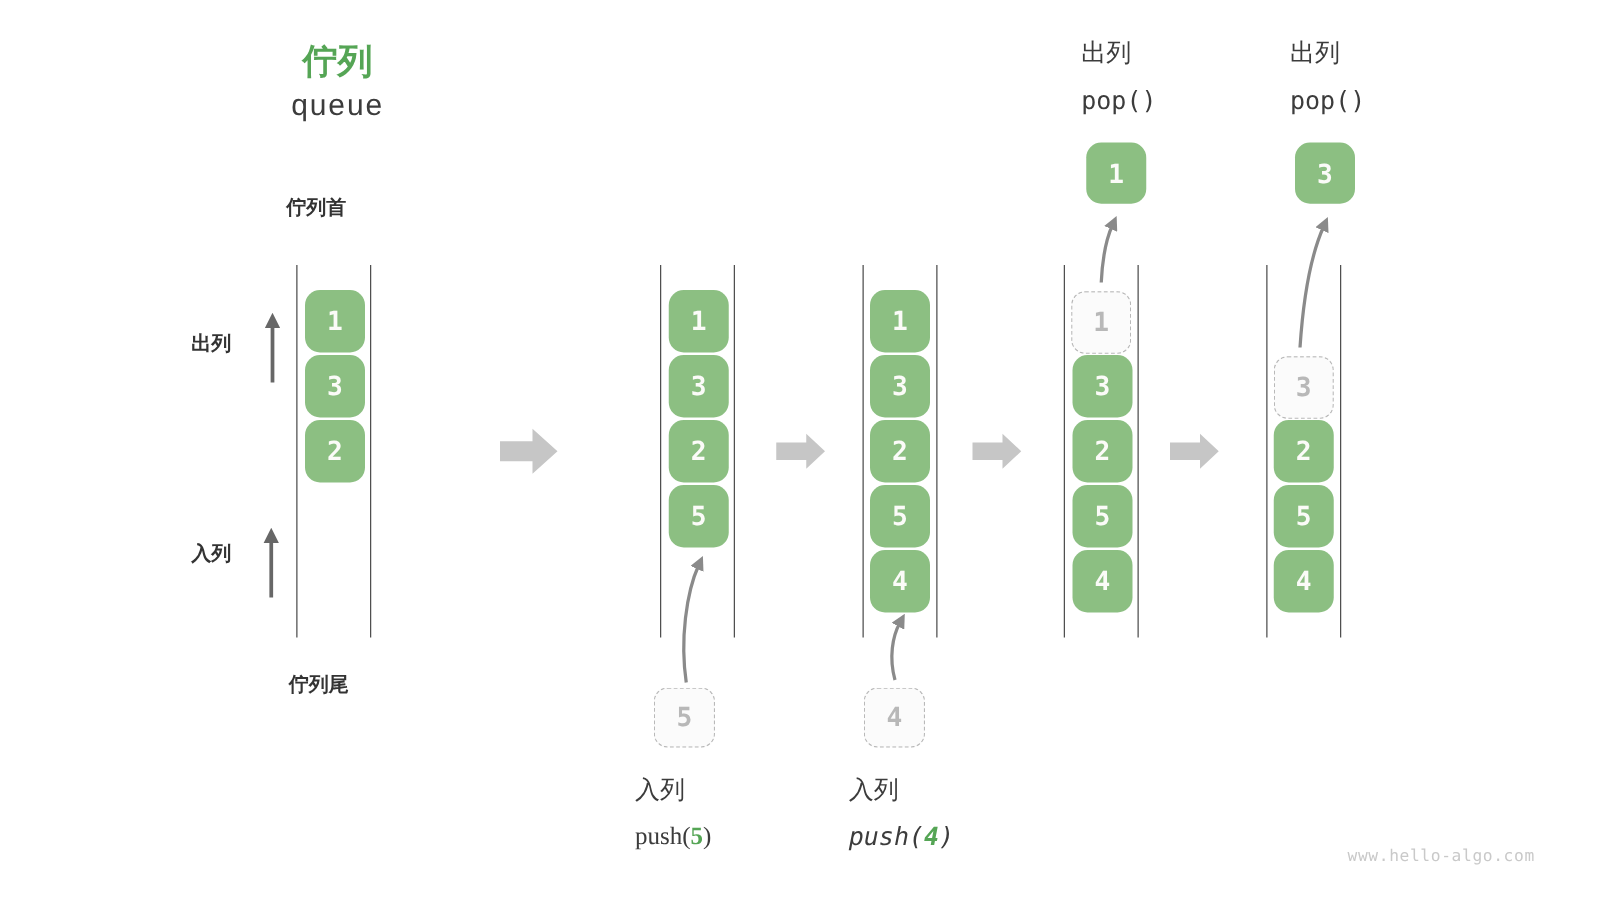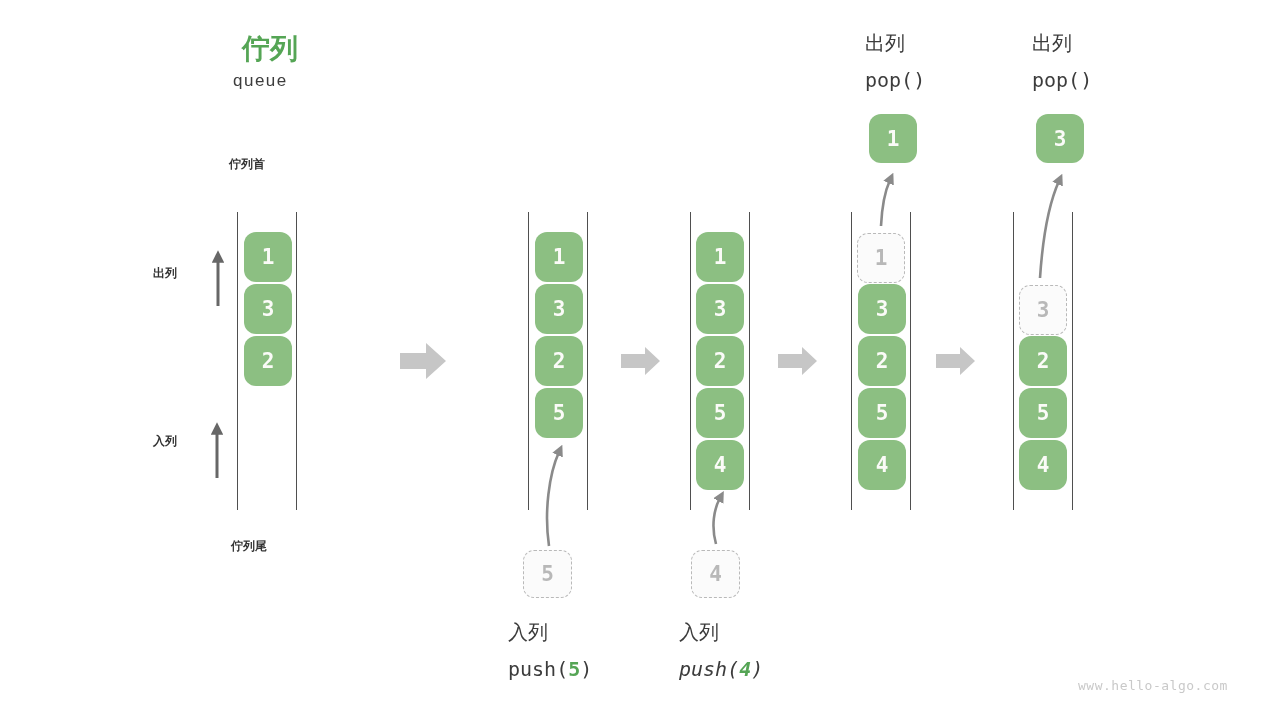--- a/index.html
+++ b/index.html
@@ -5,27 +5,27 @@
   html,body{margin:0;padding:0;background:#ffffff;}
   #canvas{position:relative;width:1280px;height:720px;background:#ffffff;overflow:hidden;
           font-family:"Liberation Sans","DejaVu Sans",sans-serif;}
   .col{position:absolute;top:212px;height:298px;width:58px;
        border-left:1.5px solid #4f4f4f;border-right:1.5px solid #4f4f4f;}
   .box{position:absolute;width:48px;height:50px;border-radius:12px;background:#8cbf82;
        color:#fbfbf8;display:flex;align-items:center;justify-content:center;
        font-family:"DejaVu Sans Mono","Liberation Mono",monospace;font-size:21px;font-weight:700;}
   .ghost{background:#fbfbfb;border:1.6px dashed #b9b9b9;color:#b8b8b8;box-sizing:border-box;
          border-radius:11px;}
-  .raillbl{position:absolute;font-size:12px;font-weight:700;color:#333333;line-height:1.15;}
+  .raillbl{position:absolute;font-size:16px;font-weight:700;color:#333333;line-height:1.15;}
   .oplbl{position:absolute;font-size:20px;font-weight:400;color:#3c3c3c;line-height:1.15;}
   .mono{position:absolute;font-family:"DejaVu Sans Mono","Liberation Mono",monospace;
         font-size:20px;font-weight:400;color:#3c3c3c;line-height:1.15;}
   .argreen{color:#55a555;font-weight:700;}
   .title-zh{position:absolute;left:242px;top:30px;font-size:28px;font-weight:700;color:#55a555;}
-  .title-en{position:absolute;left:233px;top:71px;font-size:17px;color:#3c3c3c;letter-spacing:1.5px;}
+  .title-en{position:absolute;left:233px;top:71px;font-size:24px;color:#3c3c3c;letter-spacing:1.5px;}
   .watermark{position:absolute;left:1078px;top:678px;font-family:"DejaVu Sans Mono","Liberation Mono",monospace;
              font-size:13px;color:#c9c9c9;letter-spacing:0.5px;}
   svg.overlay{position:absolute;left:0;top:0;pointer-events:none;}
 </style>
 </head>
 <body>
 
 <div id="canvas">
 
   <div class="title-zh">佇列</div>
@@ -63,21 +63,21 @@
   <div class="box" style="left:858px;top:388px;">5</div>
   <div class="box" style="left:858px;top:440px;">4</div>
 
   <div class="box ghost" style="left:1019px;top:285px;">3</div>
   <div class="box" style="left:1019px;top:336px;">2</div>
   <div class="box" style="left:1019px;top:388px;">5</div>
   <div class="box" style="left:1019px;top:440px;">4</div>
 
   <div class="box ghost" style="left:523px;top:550px;width:49px;height:48px;">5</div>
   <div class="oplbl" style="left:508px;top:621px;">入列</div>
-  <div class="mono" style="left:508px;top:658px;"><span>push(</span><span class="argreen">5</span><span>)</span></div>
+  <div class="mono" style="left:508px;top:658px;font-family:Liberation Serif, serif;"><span>push(</span><span class="argreen">5</span><span>)</span></div>
 
   <div class="box ghost" style="left:691px;top:550px;width:49px;height:48px;">4</div>
   <div class="oplbl" style="left:679px;top:621px;">入列</div>
   <div class="mono" style="left:679px;top:658px;font-style:italic;"><span>push(</span><span class="argreen">4</span><span>)</span></div>
 
   <div class="oplbl" style="left:865px;top:32px;">出列</div>
   <div class="mono" style="left:865px;top:69px;">pop()</div>
   <div class="box" style="left:869px;top:114px;height:49px;">1</div>
 
   <div class="oplbl" style="left:1032px;top:32px;">出列</div>

